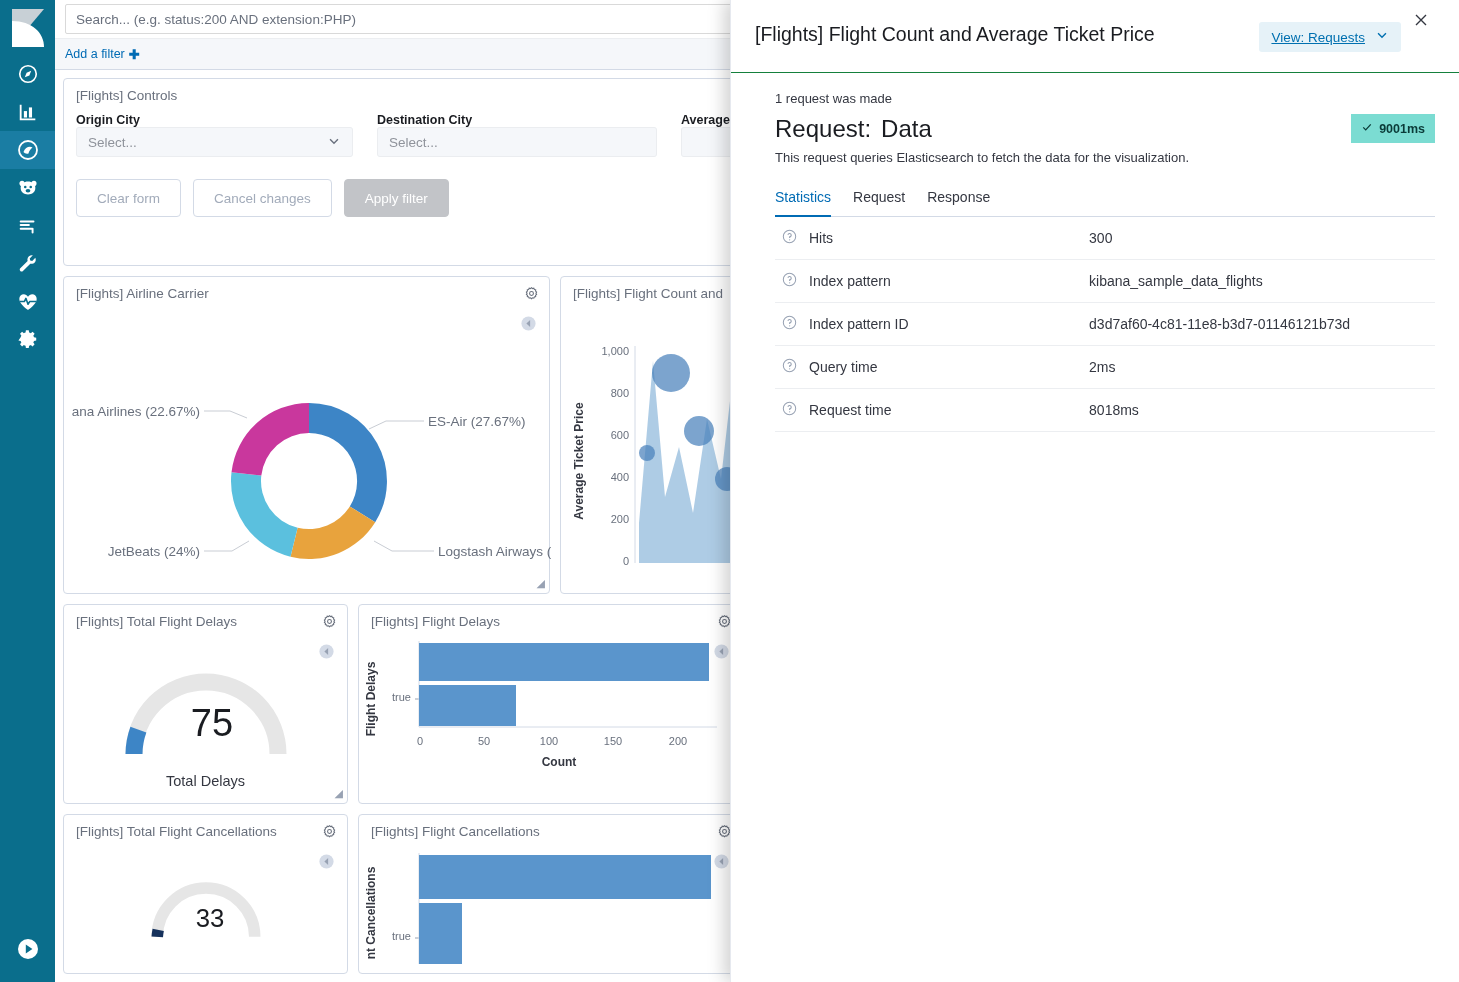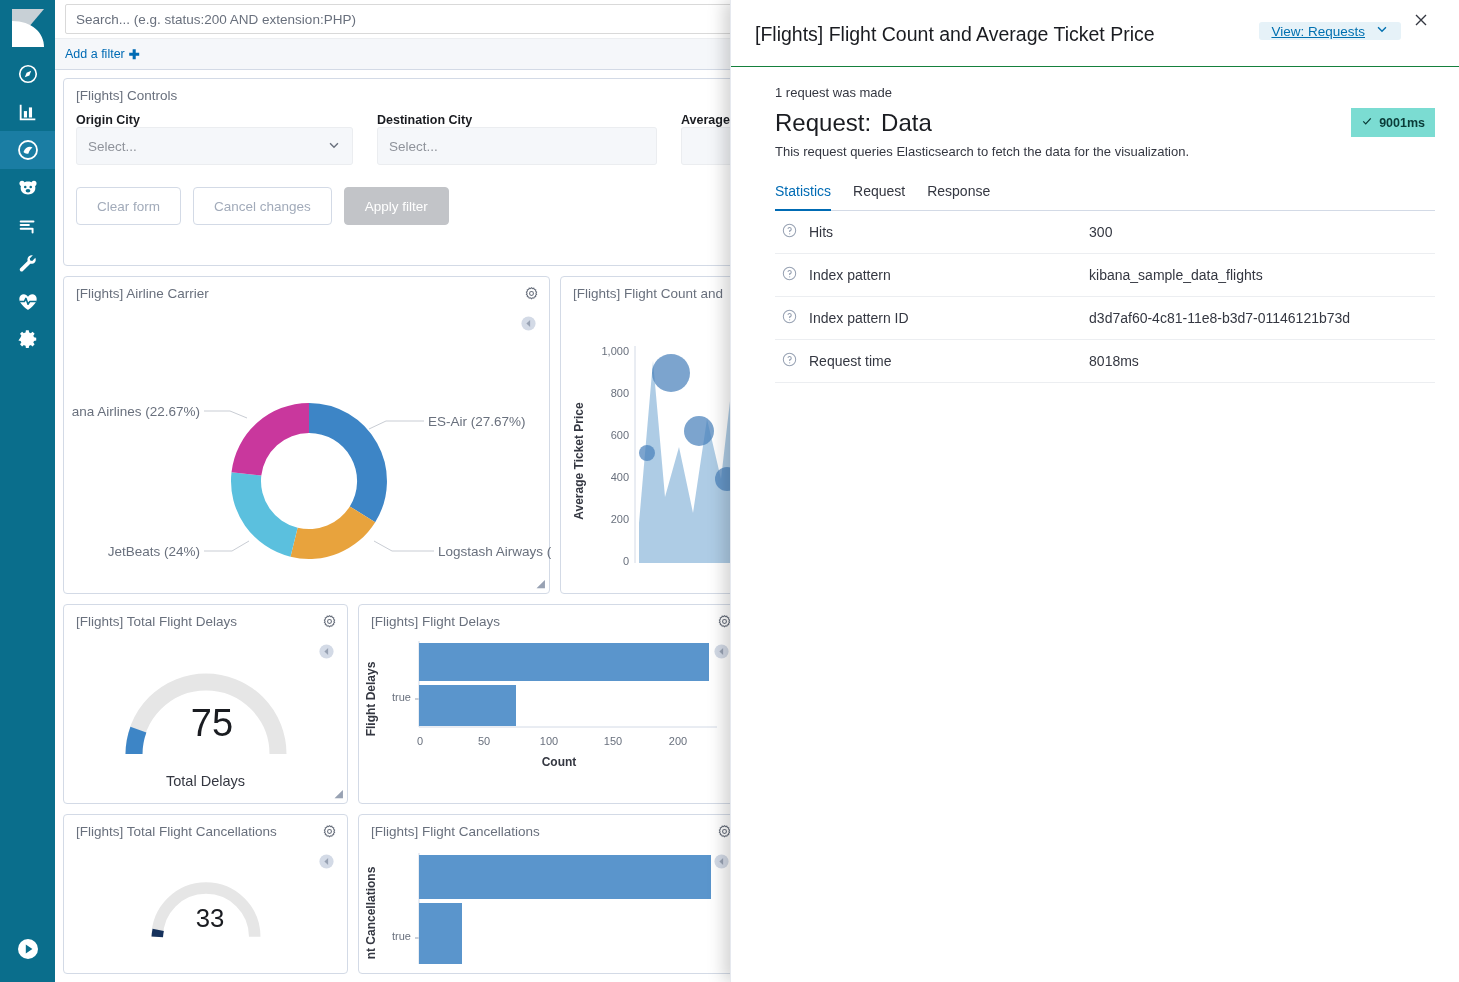--- a/index.html
+++ b/index.html
@@ -63,21 +63,21 @@
   .gear-ico { position: absolute; right: 10px; top: 9px; cursor: pointer; }
   .back-ico { position: absolute; right: 12px; top: 38px; cursor: pointer; }
   .resize-ico { position:absolute; right:4px; bottom:3px; color:#98a2b3; font-size:11px; }
 
   
   .controls-panel { margin: 0 0 10px 0; height: 188px; }
   .controls-row { display: flex; gap: 24px; padding: 10px 12px 0 12px; }
   .ctrl { flex: 0 0 auto; }
   .ctrl-label { font-size: 12.5px; font-weight: bold; color: #1a1c21; }
   .ctrl-select {
-    height: 38px; background: #f5f7fa; border: none; border-radius: 3px;
+    height: 30px; background: #f5f7fa; border: none; border-radius: 3px;
     display: flex; align-items: center; justify-content: space-between;
     padding: 0 12px; font-size: 13.5px; color: #8f939b; cursor: pointer;
     box-shadow: inset 0 0 0 1px rgba(0,0,0,0.04);
   }
   .btn-row { display: flex; gap: 12px; padding: 22px 12px 0 12px; }
   .btn {
     height: 38px; padding: 0 20px; border-radius: 4px; font-size: 13.5px;
     display: flex; align-items: center; justify-content: center; cursor: pointer;
     font-family: "Liberation Sans", sans-serif;
   }
@@ -109,21 +109,21 @@
     border-left: 1px solid #e6e9ef;
     display: flex; flex-direction: column; z-index: 50;
   }
   .flyout-header {
     padding: 22px 28px 20px 24px; border-bottom: 1px solid #15803d;
     display: flex; align-items: flex-start; justify-content: space-between;
   }
   .flyout-title { font-size: 19.5px; color: #1a1c21; font-weight: normal; line-height: 1.25; }
   .header-right { display:flex; align-items: flex-start; gap: 10px; }
   .view-btn {
-    background: #e6f2f8; border-radius: 3px; padding: 0 12px;
+    background: #e6f2f8; border-radius: 3px; padding: 6px 12px;
     display: flex; align-items: center; gap: 10px; cursor: pointer;
   }
   .view-btn-label { font-size: 13.5px; color: #0070b0; text-decoration: underline; }
   .close-btn { cursor: pointer; padding: 2px; margin-top:-12px; }
 
   .flyout-body { padding: 18px 24px 0 24px; flex: 1 1 auto; overflow: hidden; margin-left: 20px; }
   .req-made { font-size: 13px; color: #343741; margin-bottom: 8px; }
   .req-line { display: flex; align-items: center; justify-content: space-between; }
   .req-title { font-size: 24px; color: #1a1c21; }
   .req-title .req-name { margin-left: 10px; }
@@ -609,20 +609,35 @@
           <tr class="stat-row">
             <td>
                 <div class="stat-cell-name">
               <span class="q-ico">
                 <svg width="15" height="15" viewBox="0 0 16 16" fill="none" stroke="#98a2b3" stroke-width="1.1">
                   <circle cx="8" cy="8" r="6.6"></circle>
                   <path d="M6.3 6.1 a1.8 1.8 0 1 1 1.9 2.3 V9.6" stroke-width="1.25"></path>
                   <circle cx="8.15" cy="11.5" r="0.65" fill="#98a2b3" stroke="none"></circle>
                 </svg>
               </span>
+              <span>Query time</span>
+            </div>
+              </td>
+            <td class="stat-cell-val">2ms</td>
+          </tr>
+          <tr class="stat-row">
+            <td>
+                <div class="stat-cell-name">
+              <span class="q-ico">
+                <svg width="15" height="15" viewBox="0 0 16 16" fill="none" stroke="#98a2b3" stroke-width="1.1">
+                  <circle cx="8" cy="8" r="6.6"></circle>
+                  <path d="M6.3 6.1 a1.8 1.8 0 1 1 1.9 2.3 V9.6" stroke-width="1.25"></path>
+                  <circle cx="8.15" cy="11.5" r="0.65" fill="#98a2b3" stroke="none"></circle>
+                </svg>
+              </span>
               <span>Request time</span>
             </div>
               </td>
             <td class="stat-cell-val">8018ms</td>
           </tr>
         </tbody>
       </table>
     </div>
   </div>
 

